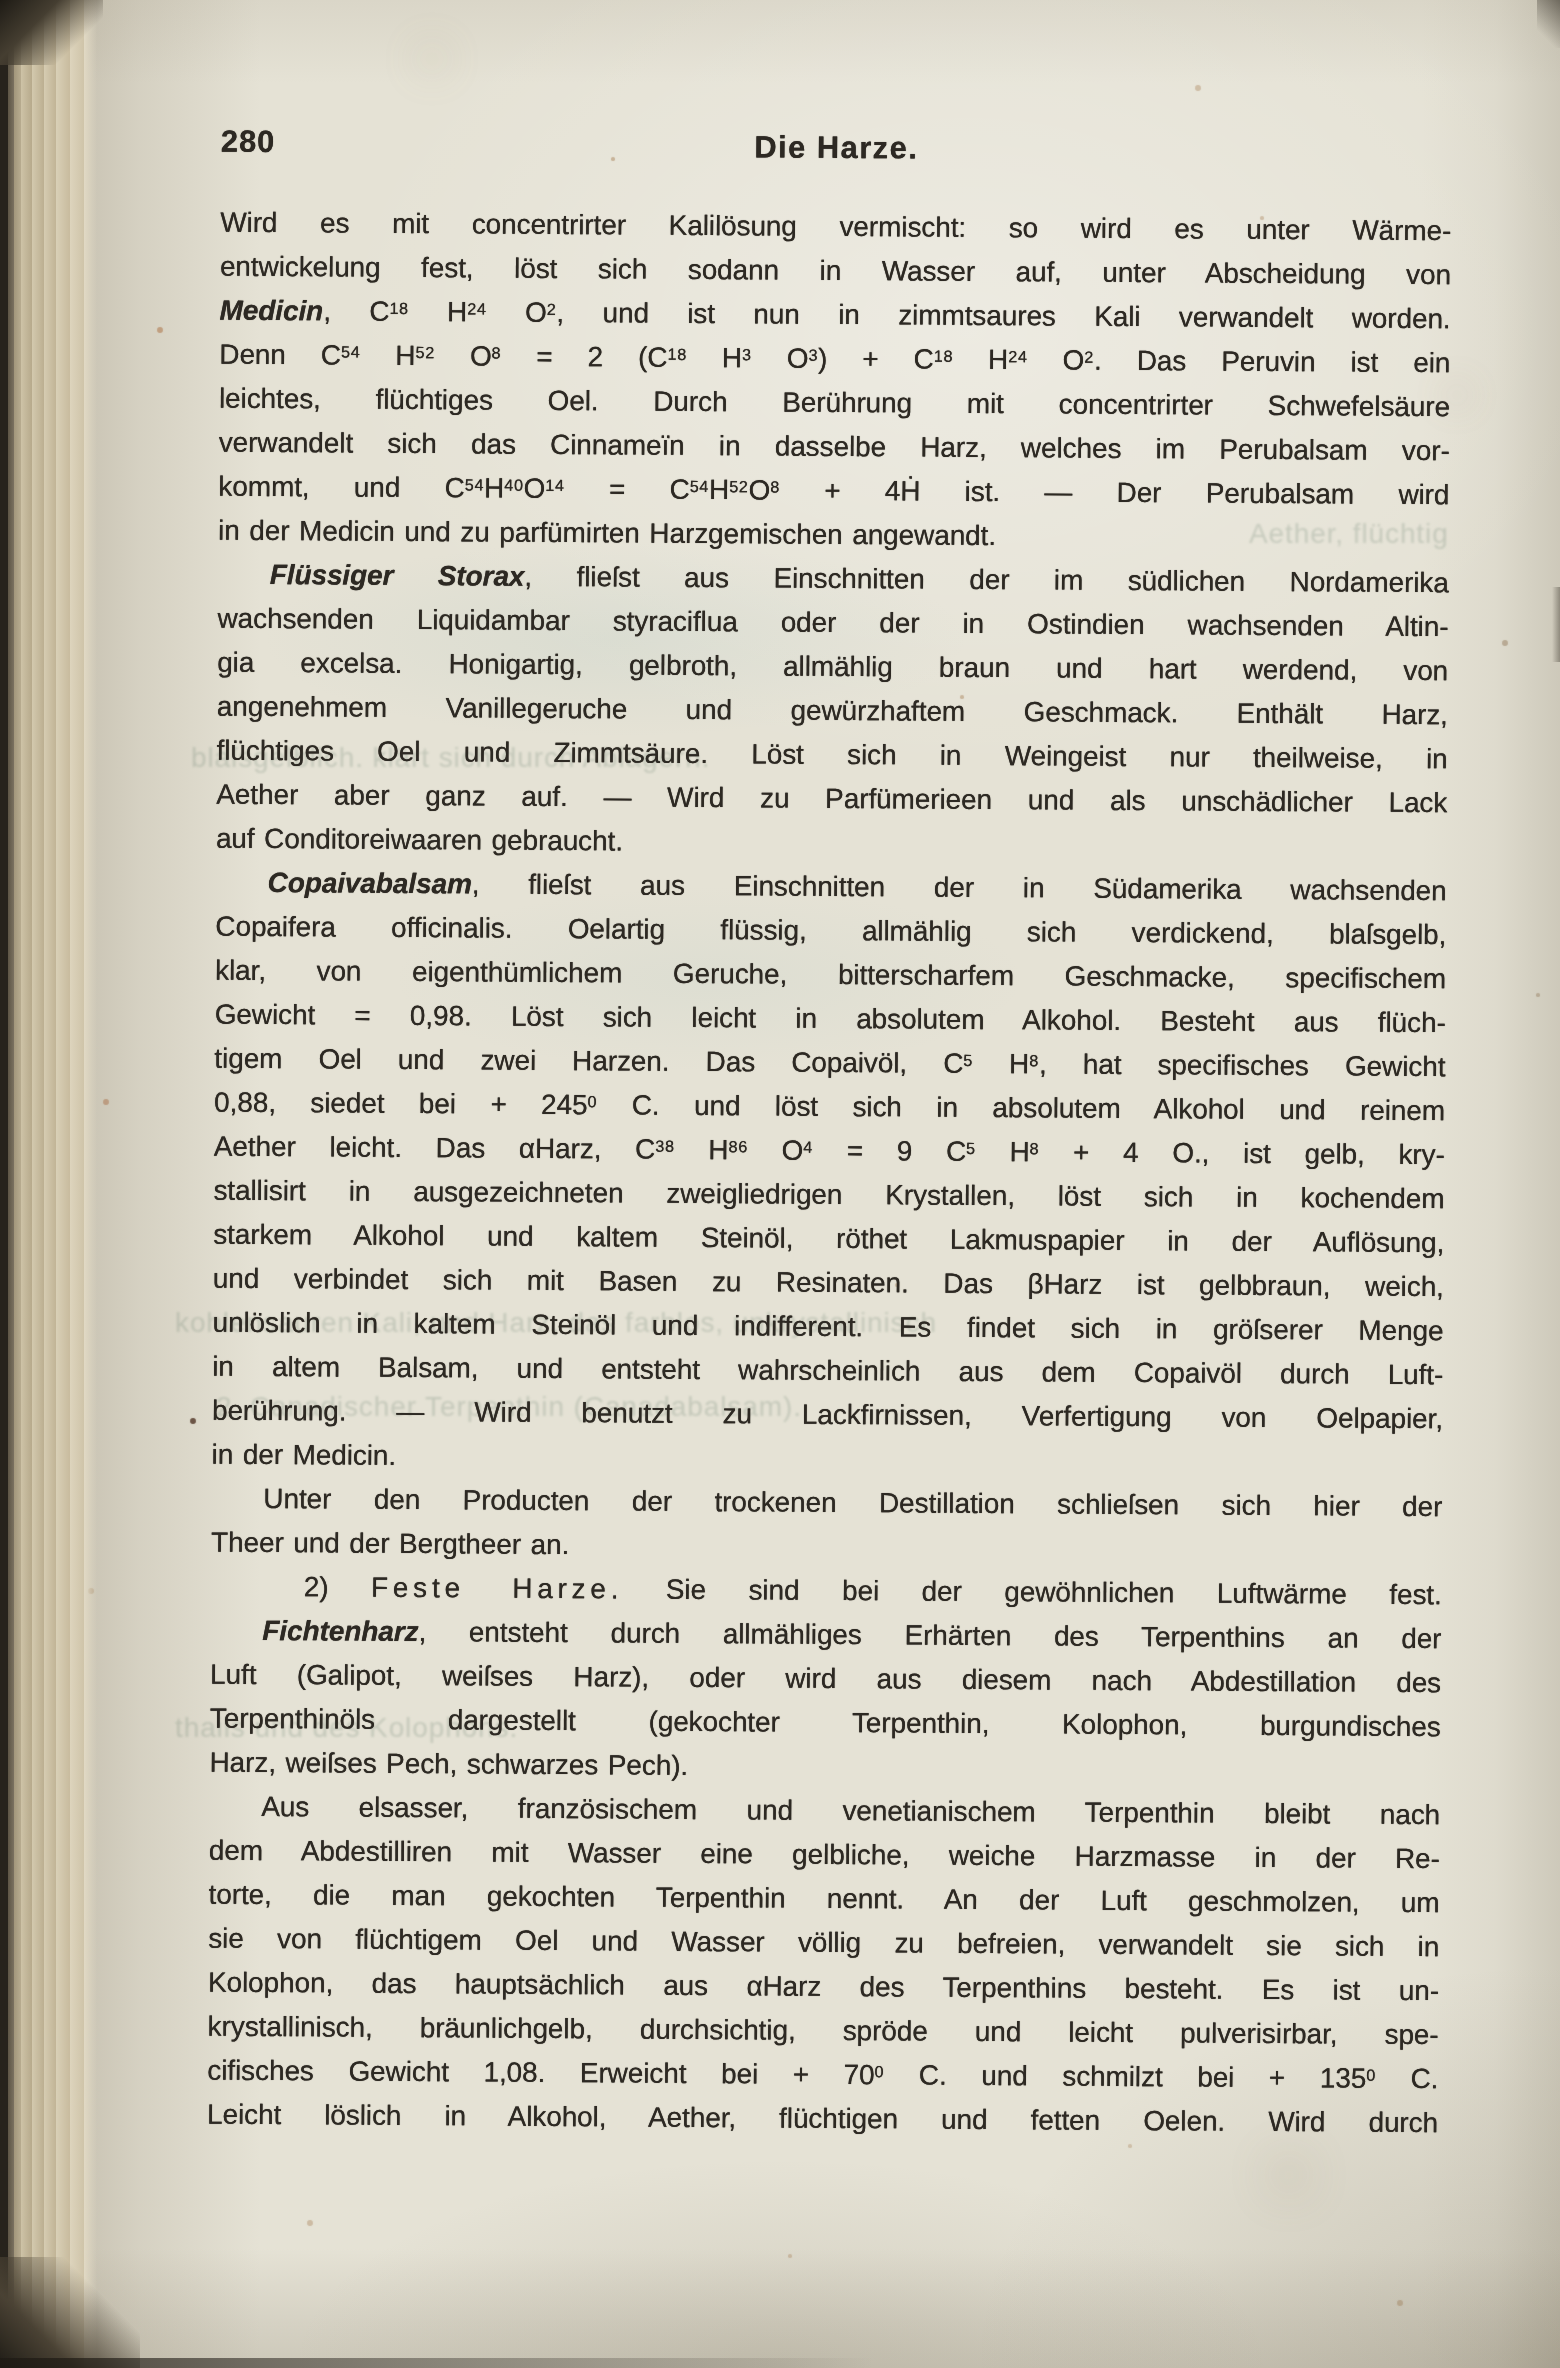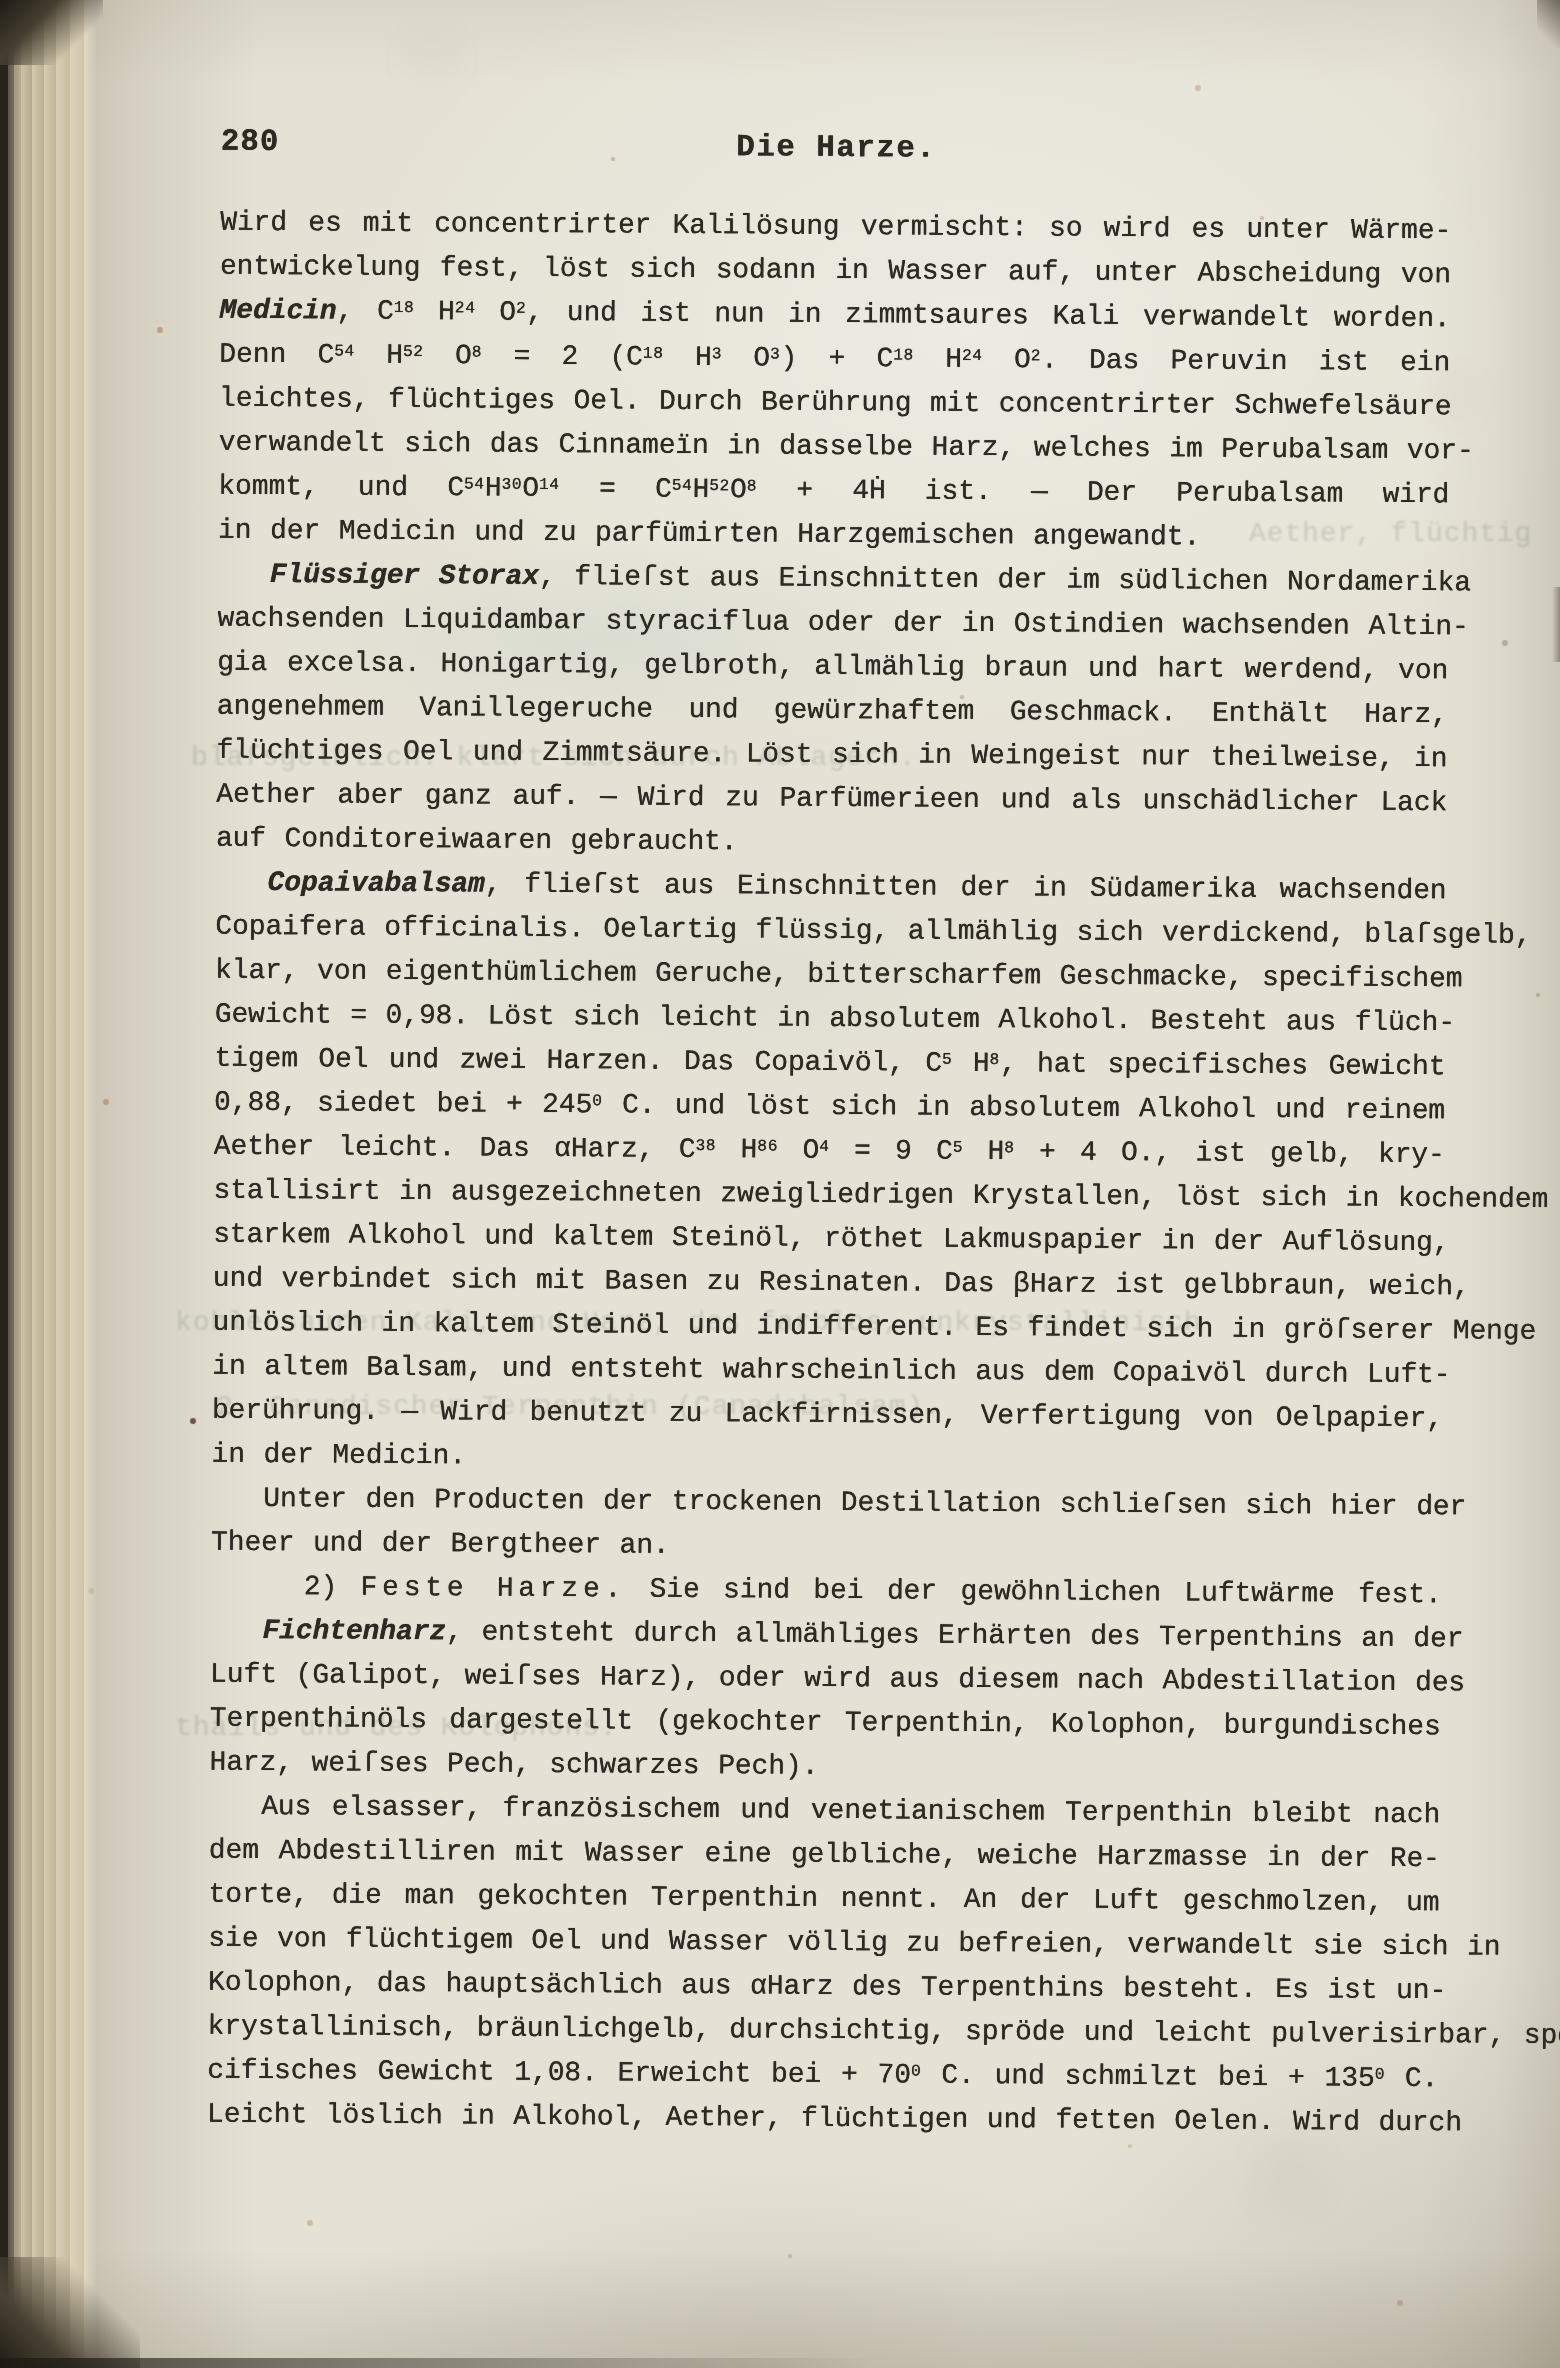--- a/index.html
+++ b/index.html
@@ -7,21 +7,21 @@
     position:relative;width:1561px;height:2369px;overflow:hidden;
     background-color:#e5e2d5;
     background-image:
       radial-gradient(1025px 708px at 62% 14%, rgba(255,255,255,0.30), transparent 62%),
       radial-gradient(839px 578px at 100% 100%, rgba(100,90,68,0.22), transparent 70%),
       radial-gradient(653px 280px at 50% 100%, rgba(110,100,78,0.16), transparent 75%),
       linear-gradient(90deg, rgba(118,104,78,0.40) 0px, rgba(118,104,78,0.14) 140px, rgba(118,104,78,0.0) 261px),
       linear-gradient(270deg, rgba(108,98,76,0.20) 0px, rgba(108,98,76,0.06) 65px, rgba(108,98,76,0) 140px),
       linear-gradient(0deg, rgba(104,94,72,0.20) 0px, rgba(104,94,72,0) 121px),
       linear-gradient(180deg, rgba(120,108,84,0.10) 0px, rgba(120,108,84,0) 84px);
-    font-family:Liberation Mono, monospace;
+    font-family:Liberation Sans, sans-serif;
   }
   
   .binding{
     position:absolute;left:0;top:0;bottom:0;width:97px;
     background:
       linear-gradient(90deg,
         #27231c 0px,#27231c 8.4px,
         #5f5747 8.4px,#7b7160 14px,
         #a2967b 14px,#b9ad91 21.4px,
         #cdc2a6 21.4px,#b7aa8c 32px,
@@ -115,21 +115,21 @@
       <span class="runhead">Die Harze.</span>
     </div>
     <div id="paras">
         <div class="para">
           <div class="line">Wird es mit concentrirter Kalilösung vermischt: so wird es unter Wärme-</div>
           <div class="line">entwickelung fest, löst sich sodann in Wasser auf, unter Abscheidung von</div>
           <div class="line"><span class="bi">Medicin</span>, C<sup>18</sup> H<sup>24</sup> O<sup>2</sup>, und ist nun in zimmtsaures Kali verwandelt worden.</div>
           <div class="line">Denn C<sup>54</sup> H<sup>52</sup> O<sup>8</sup> = 2 (C<sup>18</sup> H<sup>3</sup> O<sup>3</sup>) + C<sup>18</sup> H<sup>24</sup> O<sup>2</sup>. Das Peruvin ist ein</div>
           <div class="line">leichtes, flüchtiges Oel. Durch Berührung mit concentrirter Schwefelsäure</div>
           <div class="line">verwandelt sich das Cinnameïn in dasselbe Harz, welches im Perubalsam vor-</div>
-          <div class="line">kommt, und C<sup>54</sup>H<sup>30</sup>O<sup>14</sup> = C<sup>54</sup>H<sup>52</sup>O<sup>8</sup> + 4Ḣ ist. — Der Perubalsam wird</div>
+          <div class="line">kommt, und C<sup>54</sup>H<sup>40</sup>O<sup>14</sup> = C<sup>54</sup>H<sup>52</sup>O<sup>8</sup> + 4Ḣ ist. — Der Perubalsam wird</div>
           <div class="line endline">in der Medicin und zu parfümirten Harzgemischen angewandt.</div>
         </div>
         <div class="para">
           <div class="line" style="text-indent: 52px;"><span class="bi">Flüssiger Storax</span>, flieſst aus Einschnitten der im südlichen Nordamerika</div>
           <div class="line">wachsenden Liquidambar styraciflua oder der in Ostindien wachsenden Altin-</div>
           <div class="line">gia excelsa. Honigartig, gelbroth, allmählig braun und hart werdend, von</div>
           <div class="line">angenehmem Vanillegeruche und gewürzhaftem Geschmack. Enthält Harz,</div>
           <div class="line">flüchtiges Oel und Zimmtsäure. Löst sich in Weingeist nur theilweise, in</div>
           <div class="line">Aether aber ganz auf. — Wird zu Parfümerieen und als unschädlicher Lack</div>
           <div class="line endline">auf Conditoreiwaaren gebraucht.</div>

